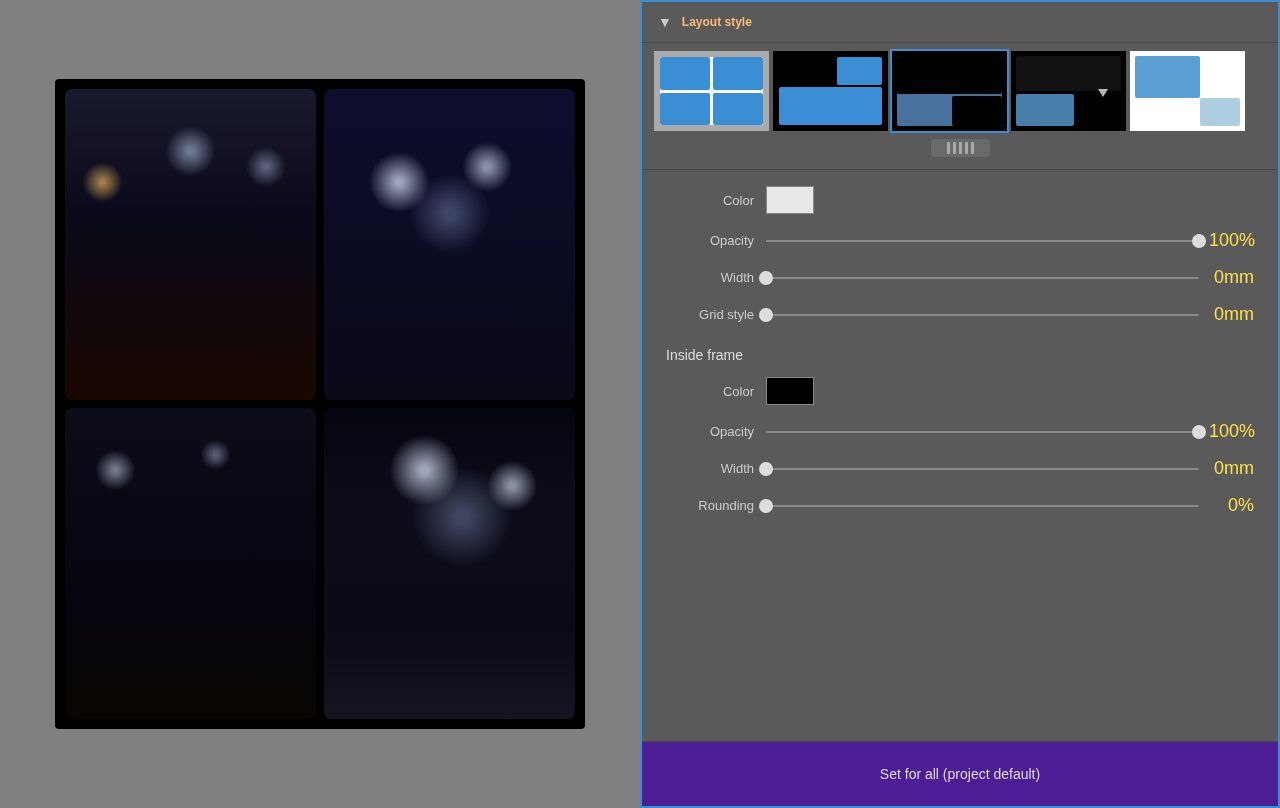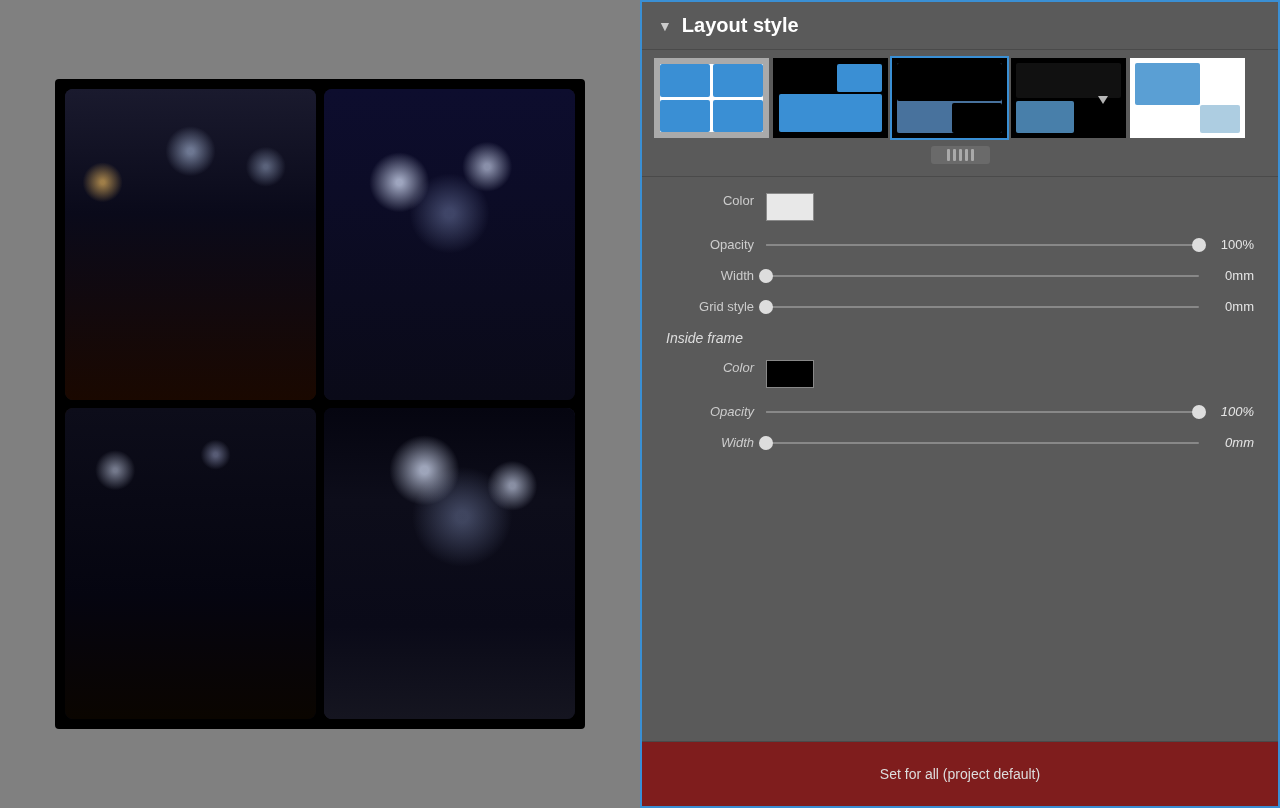--- a/index.html
+++ b/index.html
@@ -118,22 +118,22 @@
       gap: 10px;
       border-bottom: 1px solid #4a4a4a;
     }
 
     .collapse-arrow {
       color: #ccc;
       font-size: 14px;
     }
 
     .panel-title {
-      color: #ffffff;
-      font-size: 20px;
+      color: #fdba74;
+      font-size: 12px;
       font-weight: bold;
     }
 
     
     .thumbnails-area {
       background: #5a5a5a;
       padding: 8px 12px;
       border-bottom: 1px solid #4a4a4a;
     }
 
@@ -187,20 +187,21 @@
     }
 
     .section-title {
       color: #ddd;
       font-size: 14px;
       margin-bottom: 14px;
     }
 
     .setting-row {
       display: flex;
+      align-items: center;
       margin-bottom: 16px;
     }
 
     .setting-label {
       color: #ccc;
       font-size: 13px;
       text-align: right;
       width: 100px;
       flex-shrink: 0;
       padding-right: 12px;
@@ -240,32 +241,32 @@
       top: 50%;
       transform: translateY(-50%);
       width: 14px;
       height: 14px;
       background: #ddd;
       border-radius: 50%;
       cursor: pointer;
     }
 
     .slider-value {
-      color: #e5e5e5;
-      font-size: 13px;
+      color: #fde047;
+      font-size: 18px;
       width: 45px;
       text-align: right;
       flex-shrink: 0;
     }
 
     
     .bottom-bar {
       padding: 14px 24px;
       border-top: 1px solid #4a4a4a;
-      background: #7f1d1d;
+      background: #4c1d95;
       text-decoration: underline;
     }
 
     .set-default-btn {
       width: 100%;
       padding: 10px;
       background: transparent;
       border: none;
       color: #ddd;
       font-size: 14px;
@@ -381,21 +382,21 @@
         <div class="slider-container">
           <div class="slider-track">
             <div class="slider-fill" style="width:0%;"></div>
             <div class="slider-thumb" style="left:-7px;"></div>
           </div>
           <span class="slider-value">0mm</span>
         </div>
       </div>
     </div>
 
-    <div style="margin-top: 16px; font-style: italic;">
+    <div style="margin-top: 22px;">
       <div class="section-title">Inside frame</div>
 
       <div class="setting-row">
         <span class="setting-label">Color</span>
         <div class="color-swatch" style="background: #000000;"></div>
       </div>
 
       <div class="setting-row">
         <span class="setting-label">Opacity</span>
         <div class="slider-container">
@@ -411,20 +412,30 @@
         <span class="setting-label">Width</span>
         <div class="slider-container">
           <div class="slider-track">
             <div class="slider-fill" style="width:0%;"></div>
             <div class="slider-thumb" style="left:-7px;"></div>
           </div>
           <span class="slider-value">0mm</span>
         </div>
       </div>
 
+      <div class="setting-row">
+        <span class="setting-label">Rounding</span>
+        <div class="slider-container">
+          <div class="slider-track">
+            <div class="slider-fill" style="width:0%;"></div>
+            <div class="slider-thumb" style="left:-7px;"></div>
+          </div>
+          <span class="slider-value">0%</span>
+        </div>
+      </div>
     </div>
 
   </div>
 
   <div class="bottom-bar">
     <button class="set-default-btn">Set for all (project default)</button>
   </div>
 
 </div>
 

